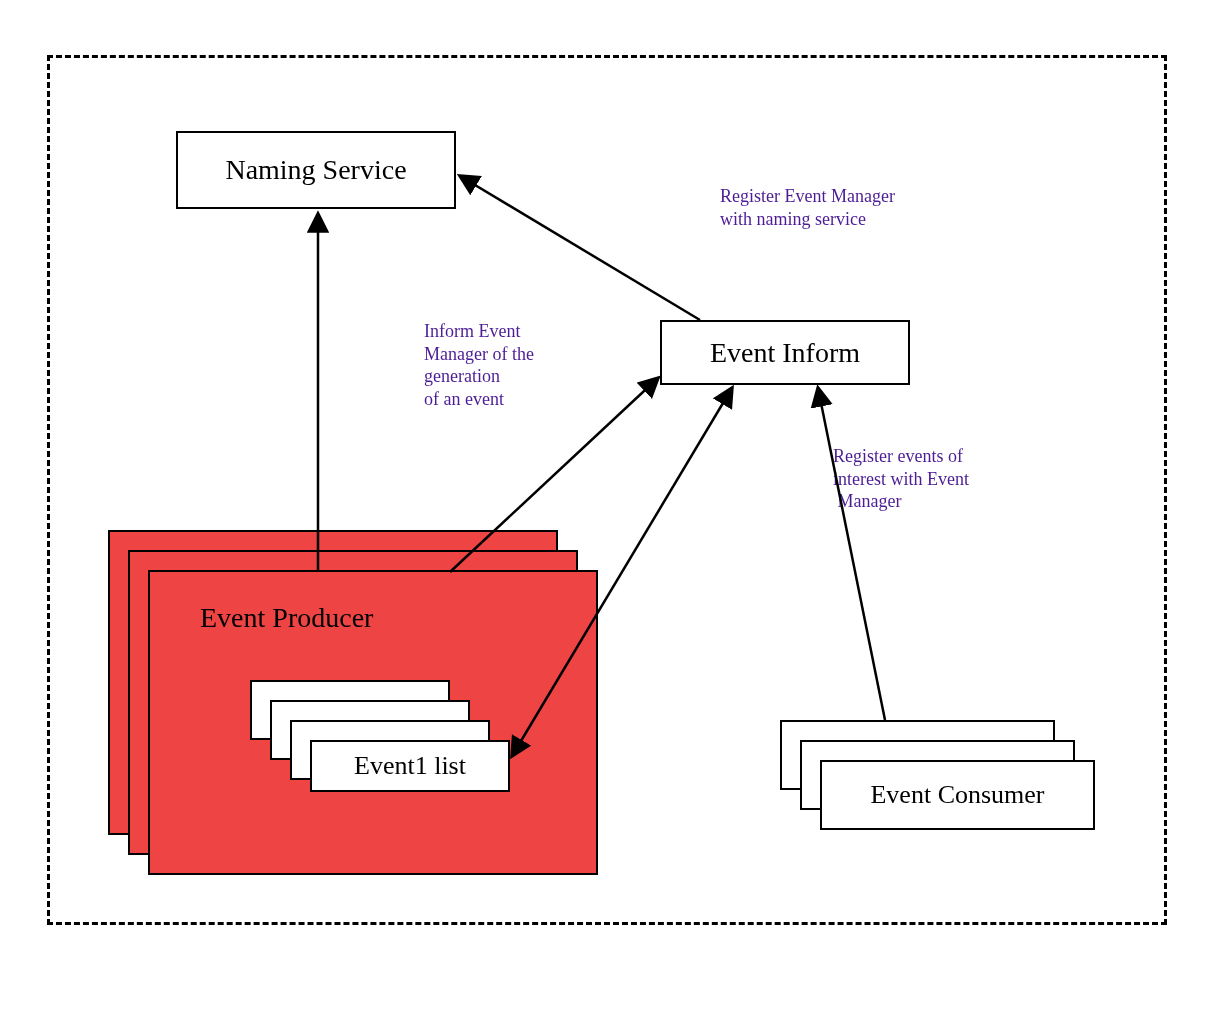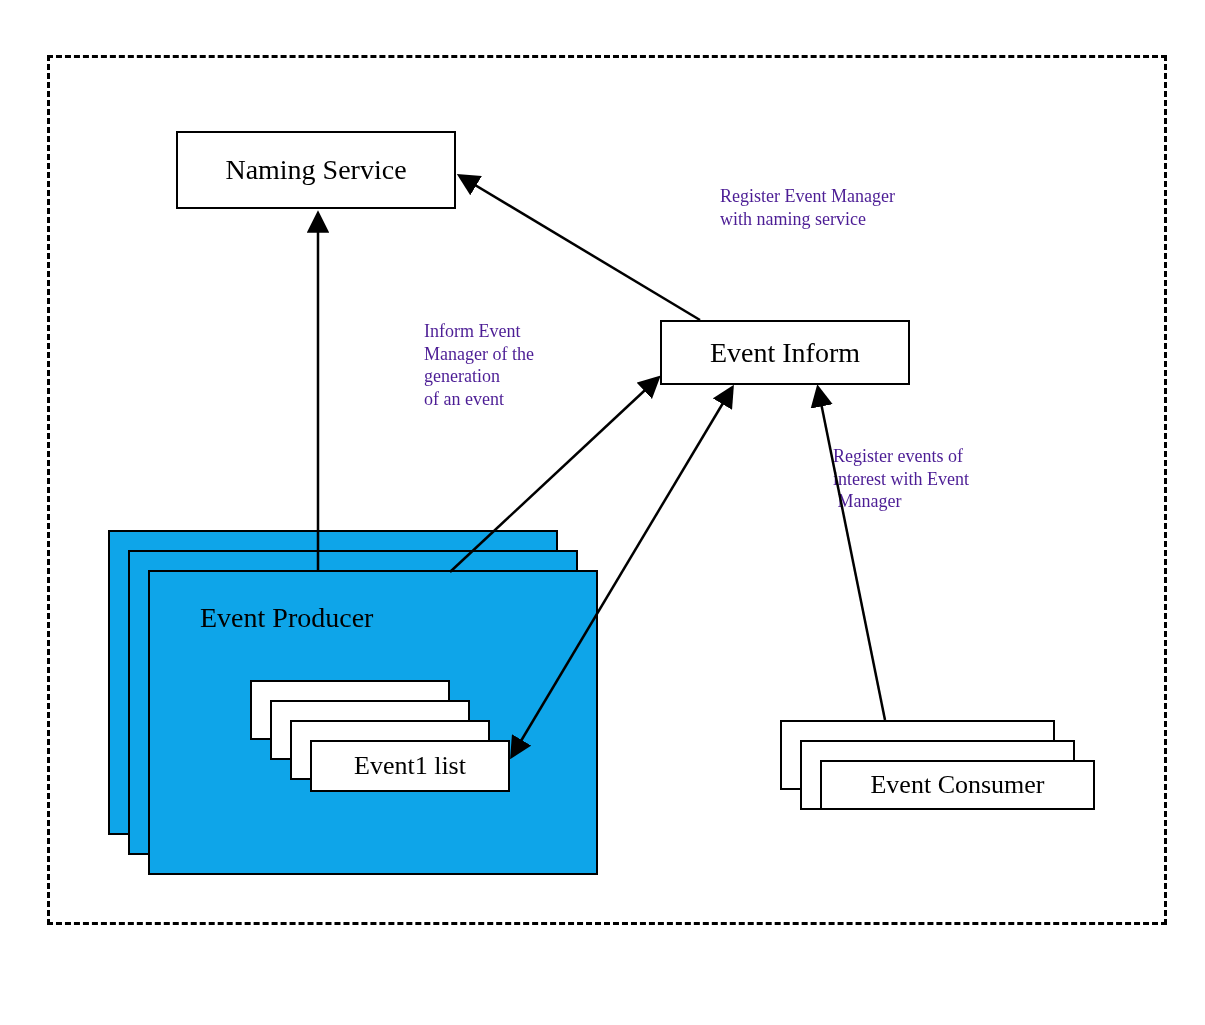--- a/index.html
+++ b/index.html
@@ -25,21 +25,21 @@
     box-sizing: border-box;
     display: flex;
     align-items: center;
     justify-content: center;
     font-size: 28px;
   }
   .box.small { font-size: 26px; }
   .big-box {
     position: absolute;
     border: 2px solid #000;
-    background: #0ea5e9;
+    background: #ef4444;
     box-sizing: border-box;
   }
   .big-box .label-inner {
     position: absolute;
     font-size: 28px;
   }
   .text {
     position: absolute;
     font-size: 18px;
     line-height: 1.25;
@@ -82,21 +82,21 @@
 
   <div class="box small" style="left:250px; top:680px; width:200px; height:60px;"></div>
   <div class="box small" style="left:270px; top:700px; width:200px; height:60px;"></div>
   <div class="box small" style="left:290px; top:720px; width:200px; height:60px;"></div>
   <div class="box small" style="left:310px; top:740px; width:200px; height:52px;">
     <span>Event1 list</span>
   </div>
 
   <div class="box small" style="left:780px; top:720px; width:275px; height:70px;"></div>
   <div class="box small" style="left:800px; top:740px; width:275px; height:70px;"></div>
-  <div class="box small" style="left:820px; top:760px; width:275px; height:50px;">
+  <div class="box small" style="left:820px; top:760px; width:275px; height:70px;">
     <span>Event Consumer</span>
   </div>
 
 
   <div class="text" style="left:405px; top:320px;margin-left:19px;">Inform Event
 Manager of the
 generation
 of an event</div>
 
   <div class="text" style="left:720px; top:185px;">Register Event Manager

